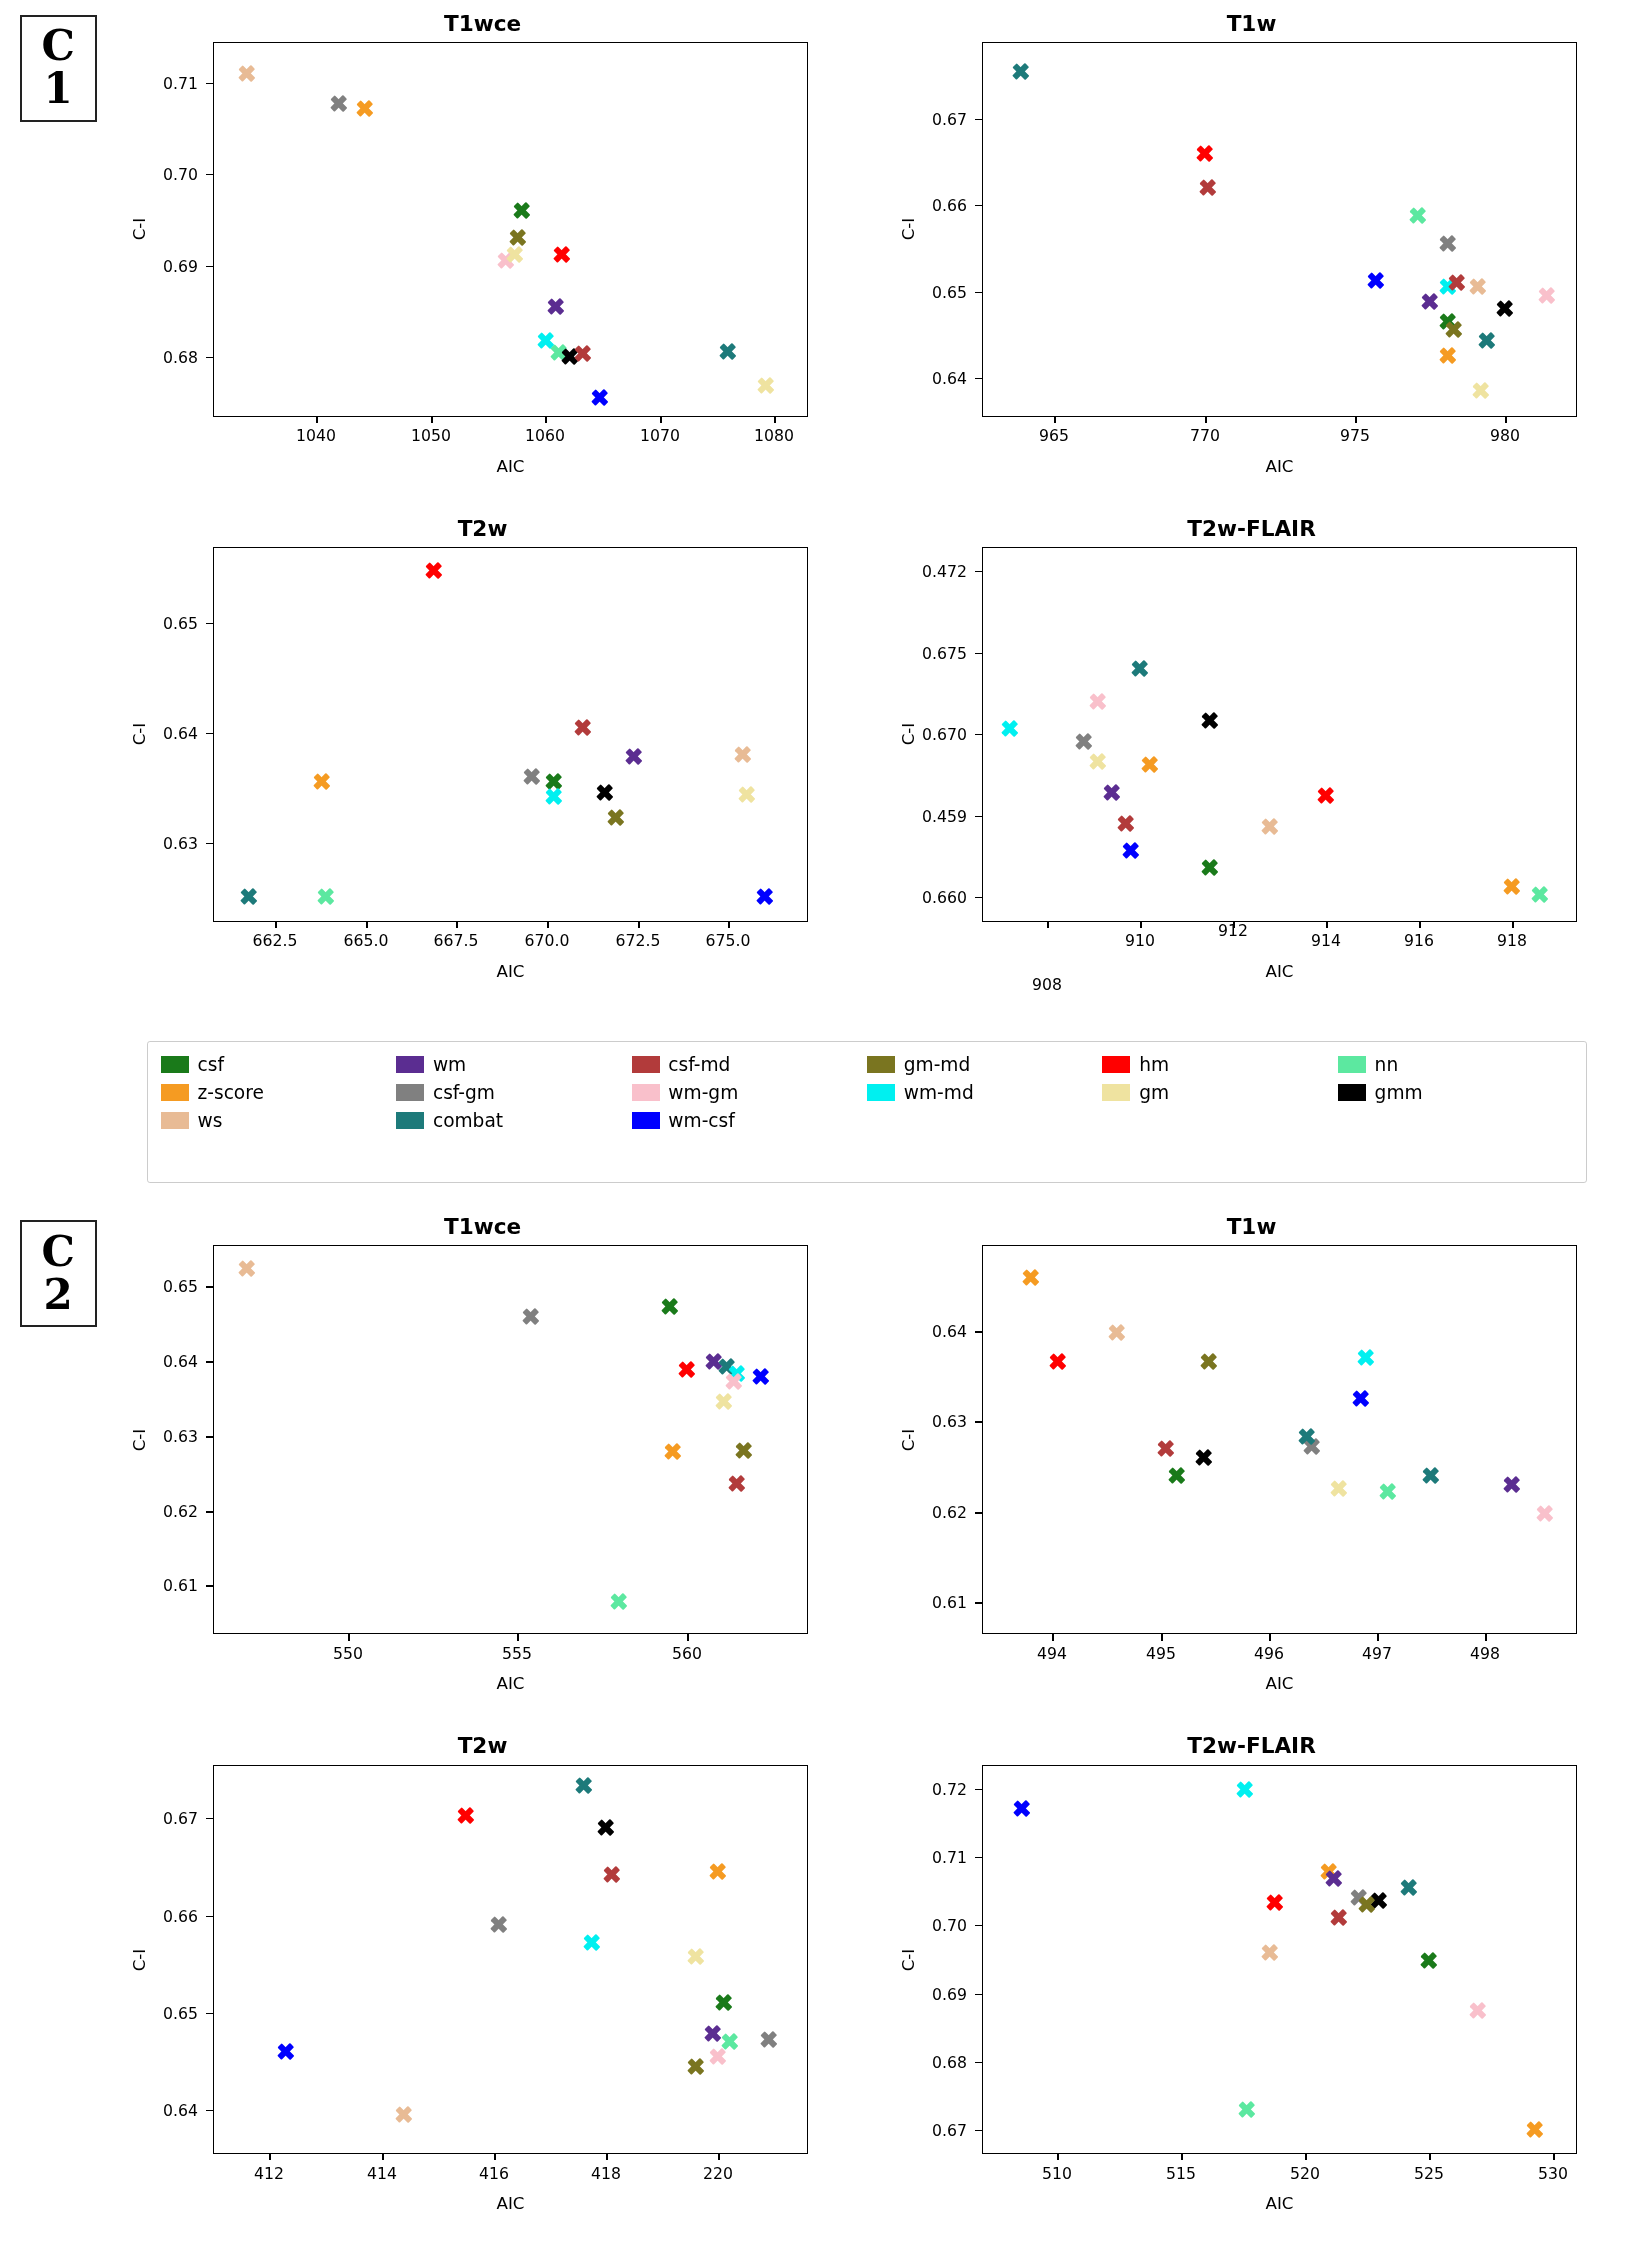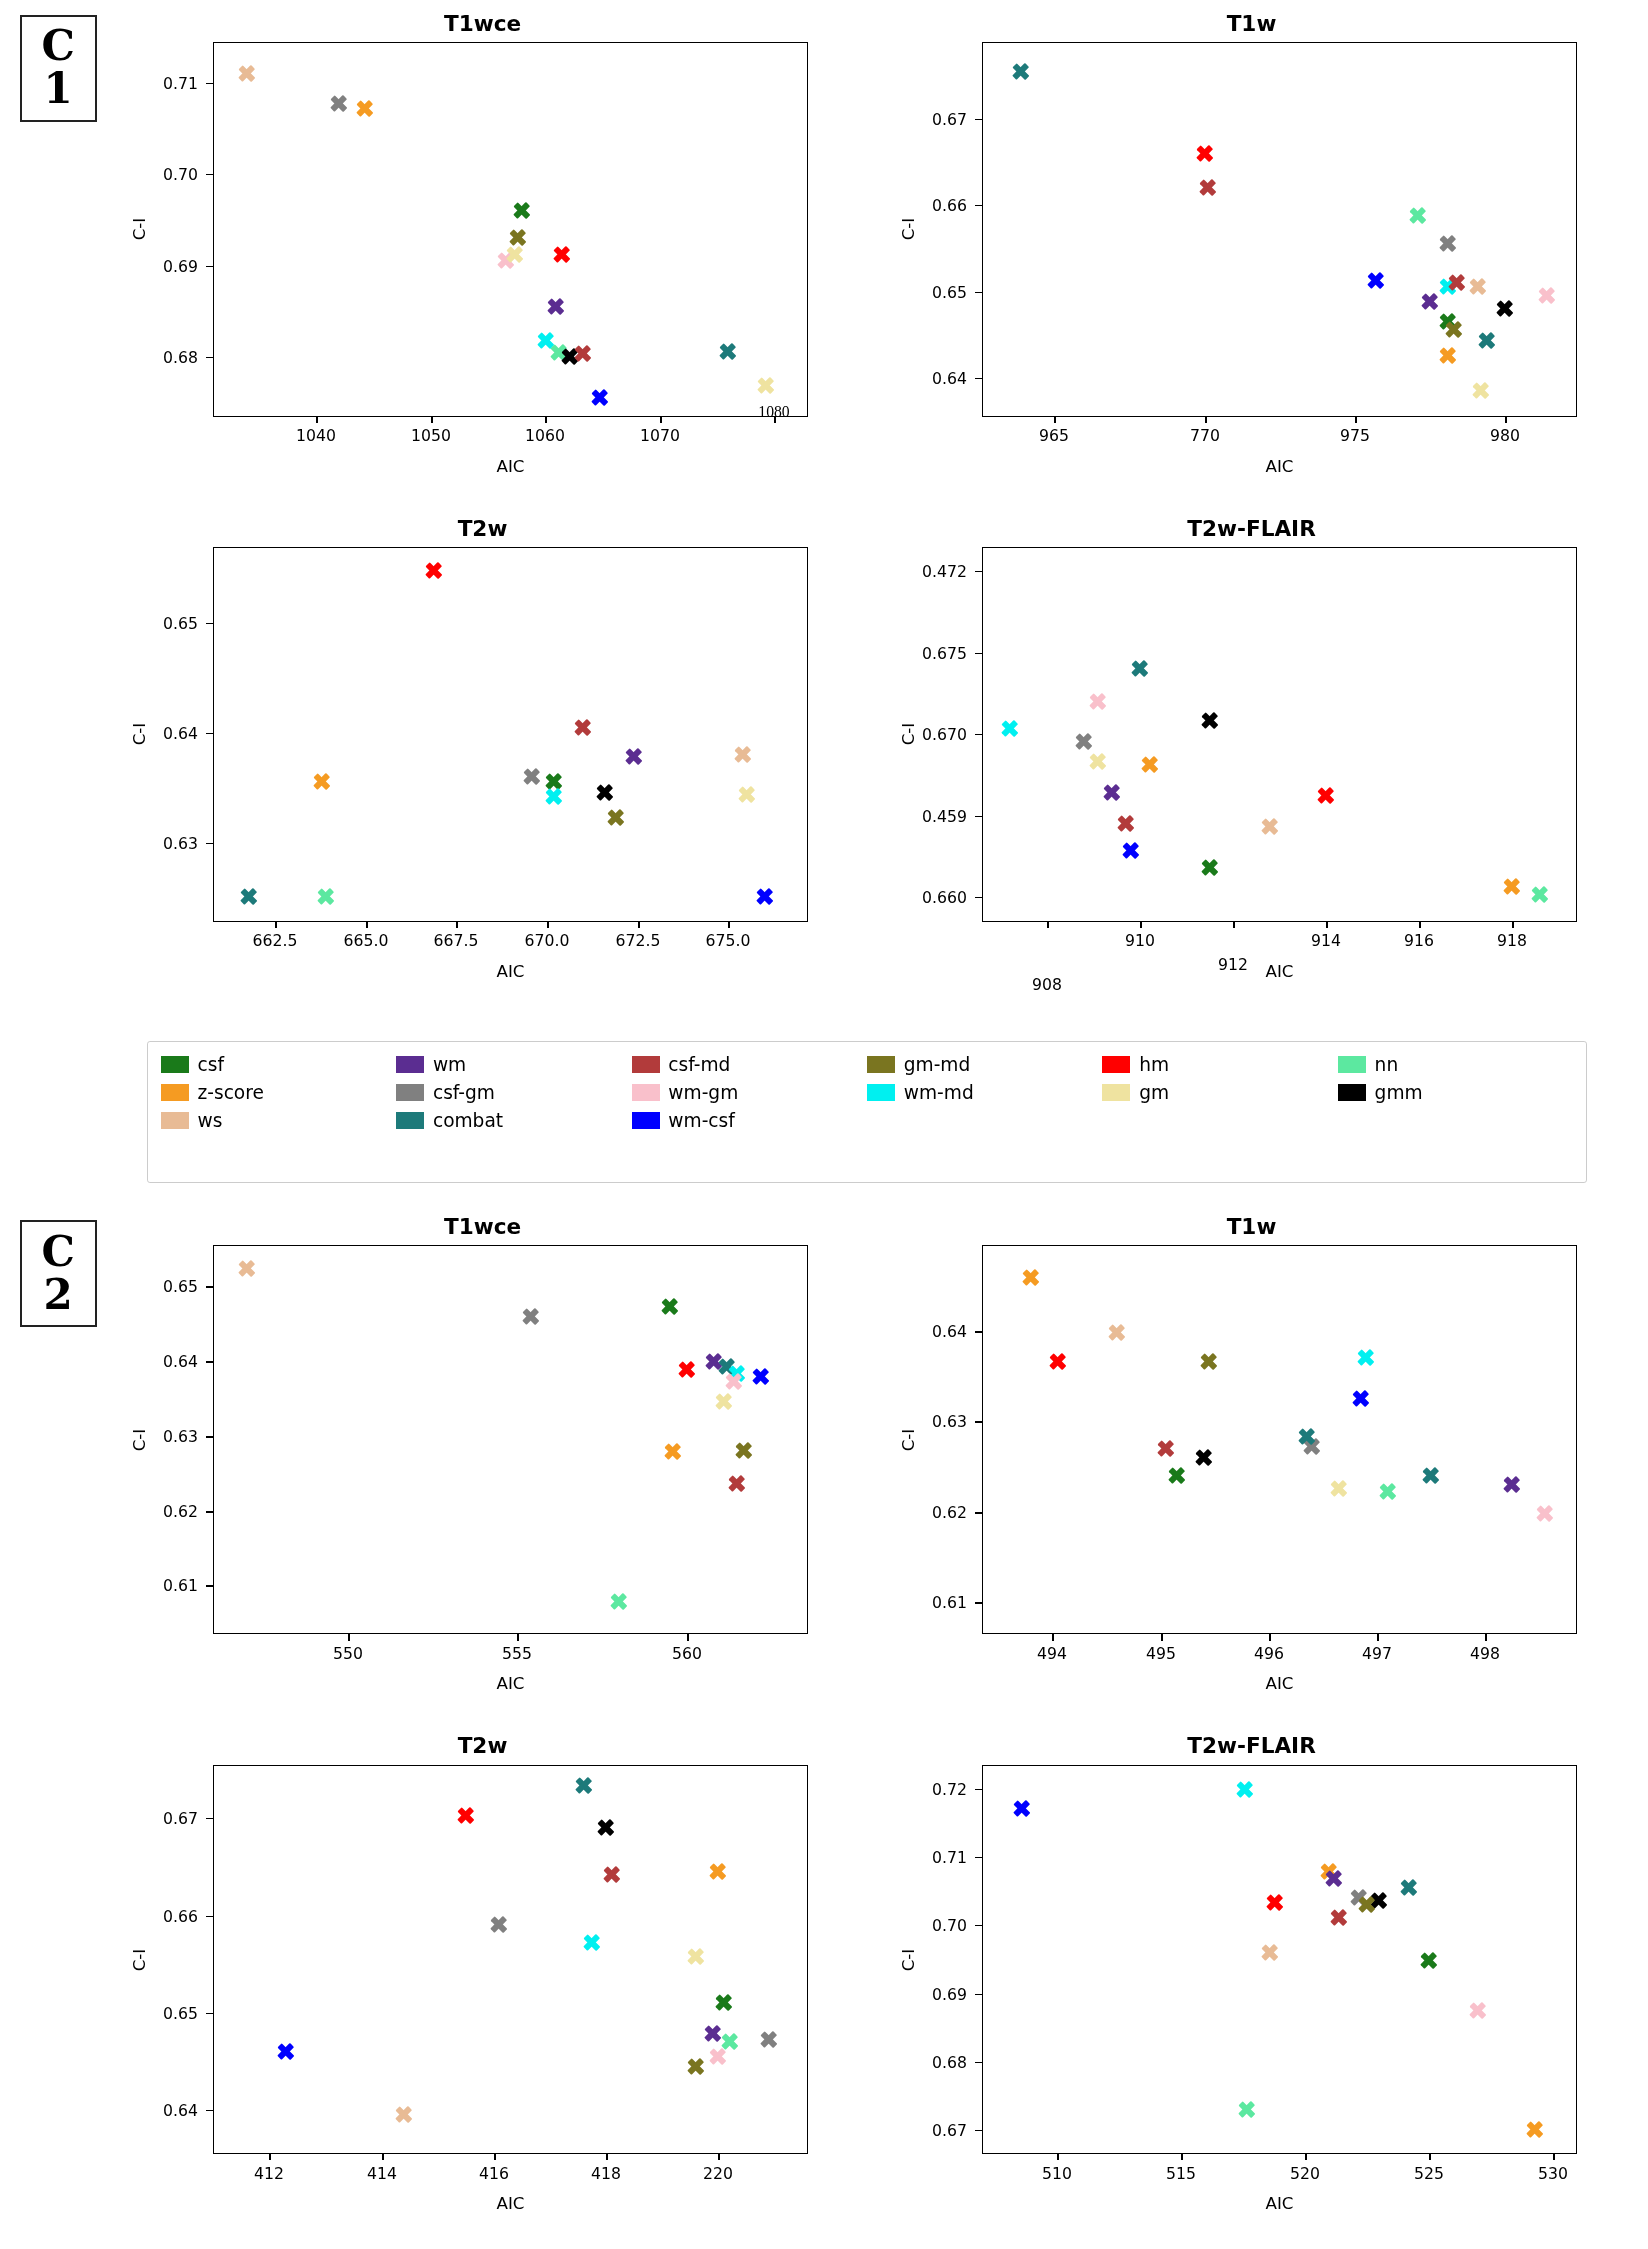--- a/index.html
+++ b/index.html
@@ -172,21 +172,21 @@
         <div class="axes" style="left: 115px; top: 37px; width: 595px; height: 375px;"></div>
         <div class="tick-x" style="left: 218px; top: 411px; height: 6.9px;"></div>
         <div class="tick-label-x" style="left: 218px; top: 421px;">1040</div>
         <div class="tick-x" style="left: 333px; top: 411px; height: 6.9px;"></div>
         <div class="tick-label-x" style="left: 333px; top: 421px;">1050</div>
         <div class="tick-x" style="left: 447px; top: 411px; height: 6.9px;"></div>
         <div class="tick-label-x" style="left: 447px; top: 421px;">1060</div>
         <div class="tick-x" style="left: 562px; top: 411px; height: 6.9px;"></div>
         <div class="tick-label-x" style="left: 562px; top: 421px;">1070</div>
         <div class="tick-x" style="left: 676px; top: 411px; height: 6.9px;"></div>
-        <div class="tick-label-x" style="left: 676px; top: 398px; font-family: Liberation Serif, serif;">1080</div>
+        <div class="tick-label-x" style="left: 676px; top: 421px;">1080</div>
         <div class="tick-y" style="left: 108px; top: 352px; width: 6.9px;"></div>
         <div class="tick-label-y" style="left: 27px; width: 73px; top: 352px;">0.68</div>
         <div class="tick-y" style="left: 108px; top: 261px; width: 6.9px;"></div>
         <div class="tick-label-y" style="left: 27px; width: 73px; top: 261px;">0.69</div>
         <div class="tick-y" style="left: 108px; top: 169px; width: 6.9px;"></div>
         <div class="tick-label-y" style="left: 27px; width: 73px; top: 169px;">0.70</div>
         <div class="tick-y" style="left: 108px; top: 78px; width: 6.9px;"></div>
         <div class="tick-label-y" style="left: 27px; width: 73px; top: 78px;">0.71</div>
         <div class="xlabel" style="left: 115px; width: 595px; top: 451px;">AIC</div>
         <div class="ylabel" style="left: 2.4px; top: 214px; width: 78px; text-align: center;">C-I</div>
@@ -426,21 +426,21 @@
         </div>
       </div>
       <div class="cell" style="width: 769px; height: 505px;">
         <div class="chart-title" style="top: 5.9px;">T2w-FLAIR</div>
         <div class="axes" style="left: 115px; top: 37px; width: 595px; height: 375px;"></div>
         <div class="tick-x" style="left: 180px; top: 411px; height: 6.9px;"></div>
         <div class="tick-label-x" style="left: 180px; top: 421px; margin-top: 44px;">908</div>
         <div class="tick-x" style="left: 273px; top: 411px; height: 6.9px;"></div>
         <div class="tick-label-x" style="left: 273px; top: 421px;">910</div>
         <div class="tick-x" style="left: 366px; top: 411px; height: 6.9px;"></div>
-        <div class="tick-label-x" style="left: 366px; top: 445px;">912</div>
+        <div class="tick-label-x" style="left: 366px; top: 411px;">912</div>
         <div class="tick-x" style="left: 459px; top: 411px; height: 6.9px;"></div>
         <div class="tick-label-x" style="left: 459px; top: 421px;">914</div>
         <div class="tick-x" style="left: 552px; top: 411px; height: 6.9px;"></div>
         <div class="tick-label-x" style="left: 552px; top: 421px;">916</div>
         <div class="tick-x" style="left: 645px; top: 411px; height: 6.9px;"></div>
         <div class="tick-label-x" style="left: 645px; top: 421px;">918</div>
         <div class="tick-y" style="left: 108px; top: 387px; width: 6.9px;"></div>
         <div class="tick-label-y" style="left: 27px; width: 73px; top: 387px;">0.660</div>
         <div class="tick-y" style="left: 108px; top: 306px; width: 6.9px;"></div>
         <div class="tick-label-y" style="left: 27px; width: 73px; top: 306px;">0.459</div>

